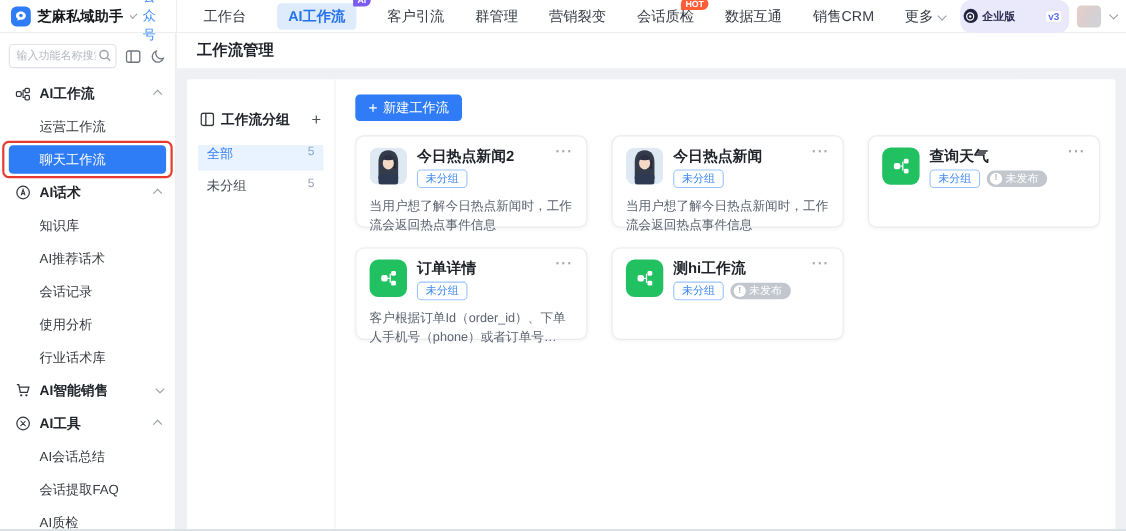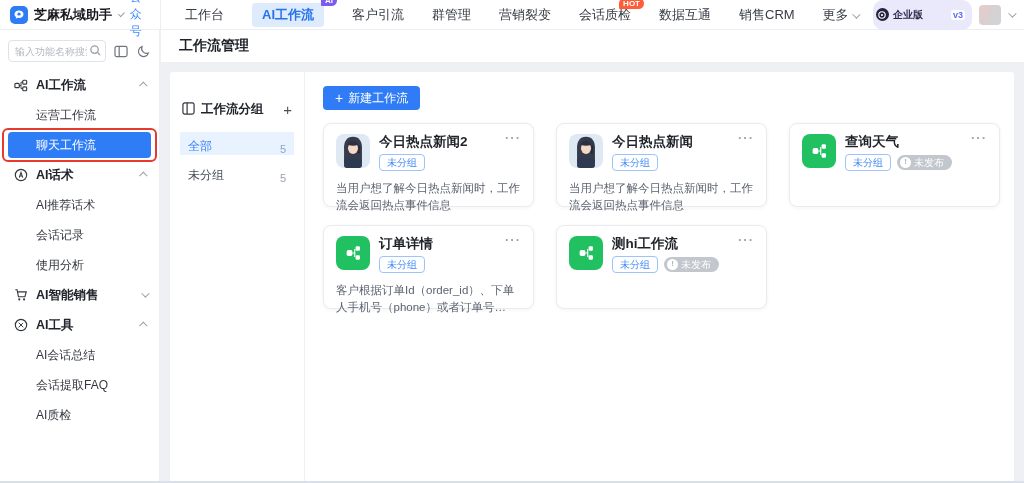--- a/index.html
+++ b/index.html
@@ -45,21 +45,21 @@
   .annotation { position:absolute; left:2px; right:2px; top:-2px; bottom:-2px; border:2px solid #e63a2e; border-radius:6px; pointer-events:none; }
 
   
   .titlebar { position:absolute; top:30px; left:161px; right:0; height:32px; background:#fff; display:flex; align-items:center; padding-left:18px; }
   .page-title { font-weight:bold; font-size:14px; color:#1f2329; }
   .panel { position:absolute; top:72px; left:170px; right:10px; bottom:0; background:#fff; display:flex; border-radius:3px 3px 0 0; }
   .groups { width:135px; flex:0 0 135px; border-right:1px solid #f0f1f4; padding:14px 10px 0 10px; }
   .groups-head { display:flex; align-items:center; gap:6px; margin-bottom:14px; padding:0 2px;margin-top:15px; }
   .groups-title { font-weight:bold; font-size:12.5px; color:#20242b; flex:1; }
   .groups-add { font-size:15px; color:#4a4f58; background:none; border:none; cursor:pointer; line-height:1; }
-  .group-item { height:23px; display:flex; align-items:flex-end; padding:0 8px; border-radius:0; font-size:12px; color:#494f59; margin-bottom:6px; cursor:pointer; }
+  .group-item { height:23px; display:flex; align-items:flex-start; padding:0 8px; border-radius:0; font-size:12px; color:#494f59; margin-bottom:6px; cursor:pointer; }
   .group-item.active { background:#e8f3ff; color:#3b82f6; }
   .group-item .cnt { margin-left:auto; color:#98a2b3; font-size:11px; }
   .group-item.active .cnt { color:#8aa6c9; }
   .cards-area { flex:1; padding:14px 14px 0 18px; }
   .create-btn { background:#2f7cf6; color:#fff; border:none; border-radius:4px; height:24px; padding:0 12px; font-size:12px; display:inline-flex; align-items:center; gap:5px; cursor:pointer; font-family:inherit; }
   .create-btn .plus { font-size:14px; line-height:1; }
   .cards-grid { margin-top:13px; display:grid; grid-template-columns:repeat(3,1fr); gap:18px 22px; }
   .card { background:#fff; border:1px solid #e9ebef; border-radius:8px; box-shadow:0 1px 4px rgba(31,35,41,.05); height:84px; padding:10px 12px; position:relative; cursor:pointer; }
   .card-head { display:flex; gap:9px; }
   .card-ic { width:34px; height:34px; border-radius:8px; flex:0 0 34px; overflow:hidden; }
@@ -161,23 +161,25 @@
     <div class="side-row">
       <span class="sec-ic">
           <svg width="14" height="14" viewBox="0 0 16 16">
             <circle cx="8" cy="8" r="6.5" fill="none" stroke="#33373d" stroke-width="1.3"></circle>
             <path d="M6 11l2-6 2 6M6.7 9.2h2.6" fill="none" stroke="#33373d" stroke-width="1.2"></path>
           </svg>
         </span>
       <span class="sec-label">AI话术</span>
       <span class="chev up"></span>
     </div>
+    <div class="sub-row">知识库</div>
     <div class="sub-row">AI推荐话术</div>
     <div class="sub-row">会话记录</div>
     <div class="sub-row">使用分析</div>
+    <div class="sub-row">行业话术库</div>
 
     <div class="side-row">
       <span class="sec-ic">
           <svg width="14" height="14" viewBox="0 0 16 16">
             <path d="M1.5 2h2l1.6 8h7.4l1.5-5.5H4.3" fill="none" stroke="#33373d" stroke-width="1.3"></path>
             <circle cx="6" cy="13" r="1.2" fill="#33373d"></circle>
             <circle cx="11.5" cy="13" r="1.2" fill="#33373d"></circle>
           </svg>
         </span>
       <span class="sec-label">AI智能销售</span>

